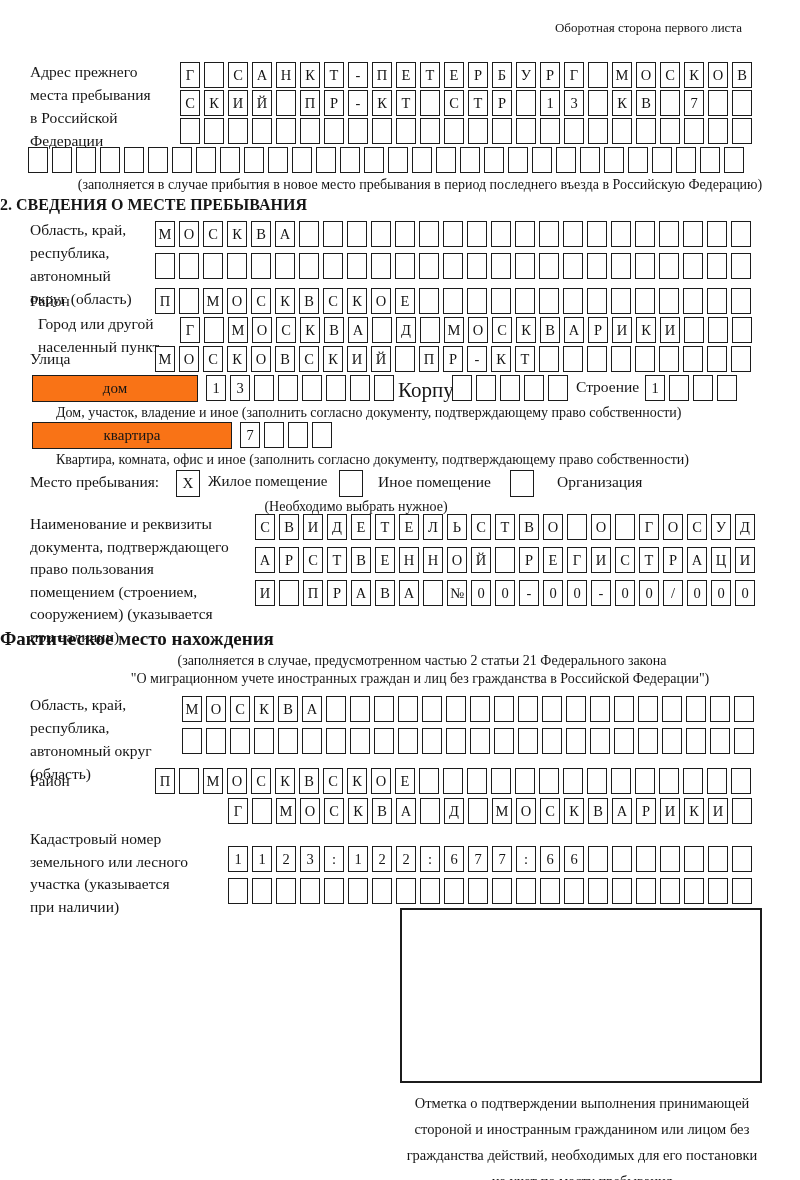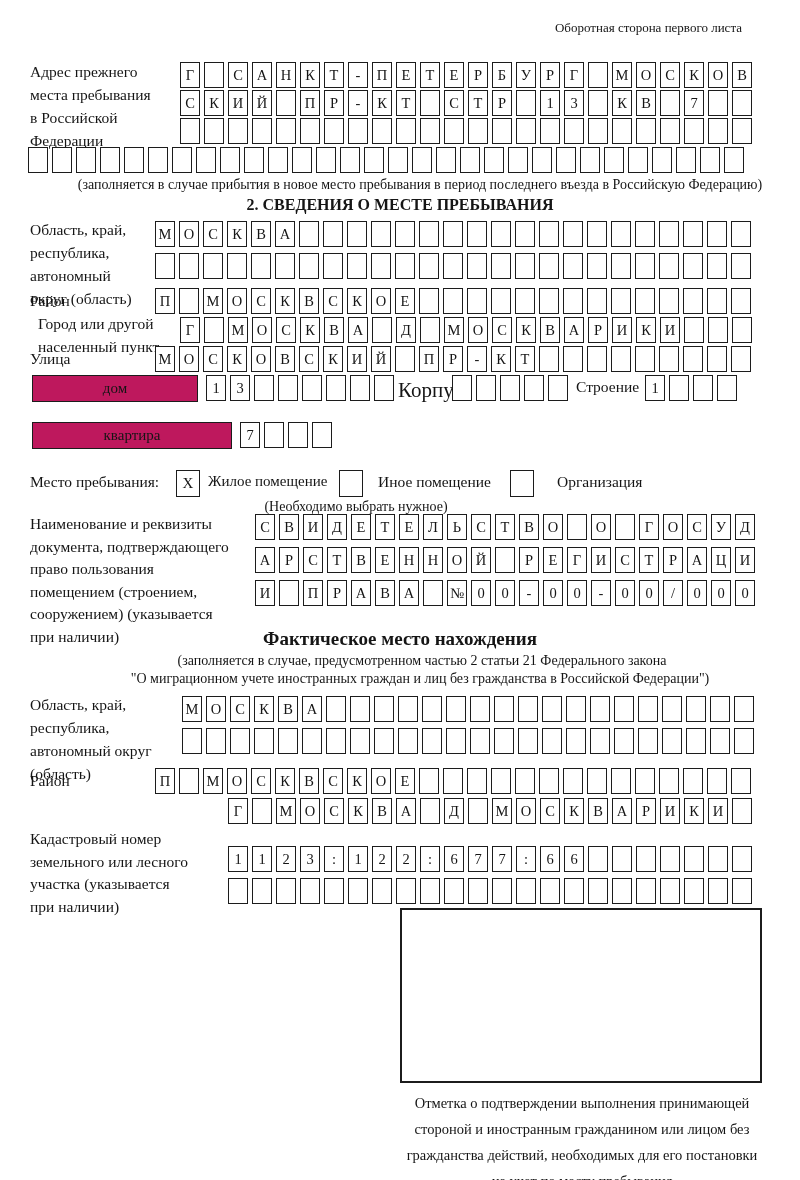--- a/index.html
+++ b/index.html
@@ -3,30 +3,30 @@
 <meta charset="utf-8">
 <style>
   html,body { margin:0; padding:0; background:#ffffff; }
   #sheet {
     position:relative; width:800px; height:1180px; background:#ffffff;
     font-family:"Liberation Serif", serif; color:#151515; overflow:hidden;
   }
   .abs { position:absolute; }
   .lbl { font-size:15.5px; line-height:23px; white-space:pre-line; }
   .cap { font-size:14px;padding-left:20px; }
-  .title { font-weight:bold; font-size:16px; text-align:center; width:800px; left:0; }
+  .title { font-weight:bold; font-size:16px; width:800px; left:0; }
   .cellrow { position:absolute; display:flex; gap:4px; }
   .cell {
     width:20px; height:26px; box-sizing:border-box; border:1.8px solid #1c1c1c;
     display:flex; align-items:center; justify-content:center;
     font-size:14.5px; font-family:"Liberation Serif", serif; background:#fff;
   }
   .widebox {
     position:absolute; box-sizing:border-box; border:1.8px solid #1c1c1c; height:27px;
-    display:flex; align-items:center; justify-content:center; font-size:15px; background:#be185d;
+    display:flex; align-items:center; justify-content:center; font-size:15px; background:#f97316;
   }
   .cb {
     position:absolute; width:24px; height:27px; box-sizing:border-box; border:1.8px solid #1c1c1c;
     display:flex; align-items:center; justify-content:center; font-size:15px; background:#fff;
   }
   .center { text-align:center; }
   .stampbox { position:absolute; box-sizing:border-box; border:2px solid #1c1c1c; background:#fff; }
 </style>
 </head>
 <body>
@@ -318,28 +318,30 @@
       <div class="cell"></div>
       <div class="cell"></div>
     </div>
   <div class="abs" style="left:576px; top:378px; font-size:15.5px;">Строение</div>
   <div class="cellrow" style="left:645px; top:375px;">
       <div class="cell">1</div>
       <div class="cell"></div>
       <div class="cell"></div>
       <div class="cell"></div>
     </div>
+  <div class="abs cap" style="left:36px; top:405px;">Дом, участок, владение и иное (заполнить согласно документу, подтверждающему право собственности)</div>
 
   <div class="widebox" style="left:32px; top:422px; width:200px;">квартира</div>
   <div class="cellrow" style="left:240px; top:422px;">
       <div class="cell">7</div>
       <div class="cell"></div>
       <div class="cell"></div>
       <div class="cell"></div>
     </div>
+  <div class="abs cap" style="left:36px; top:452px;">Квартира, комната, офис и иное (заполнить согласно документу, подтверждающему право собственности)</div>
 
   <div class="abs" style="left:30px; top:473px; font-size:15.5px;">Место пребывания:</div>
   <div class="cb" style="left:176px; top:470px;">X</div>
   <div class="abs" style="left:208px; top:473px; font-size:15px;">Жилое помещение</div>
   <div class="cb" style="left:339px; top:470px;"></div>
   <div class="abs" style="left:378px; top:473px; font-size:15.5px;">Иное помещение</div>
   <div class="cb" style="left:510px; top:470px;"></div>
   <div class="abs" style="left:557px; top:473px; font-size:15.5px;">Организация</div>
   <div class="abs cap center" style="left:156px; top:499px; width:360px;">(Необходимо выбрать нужное)</div>
 

